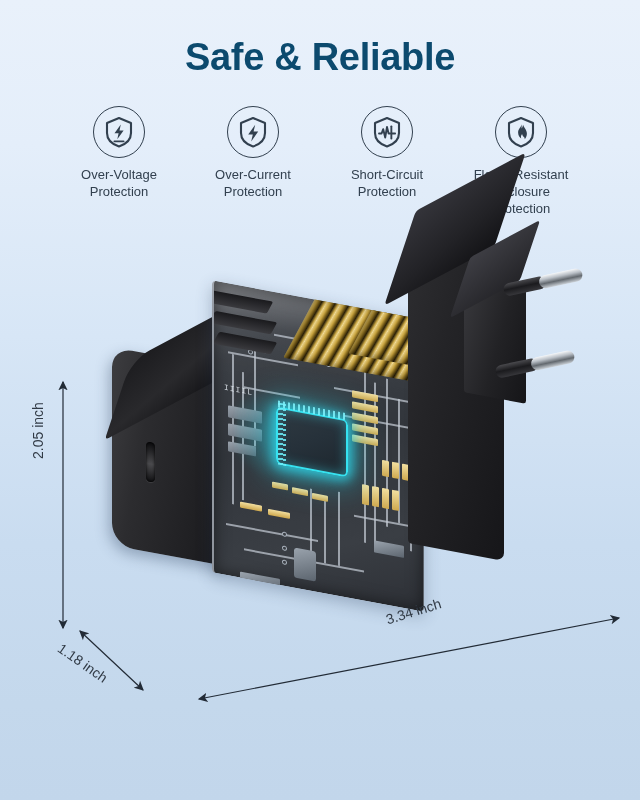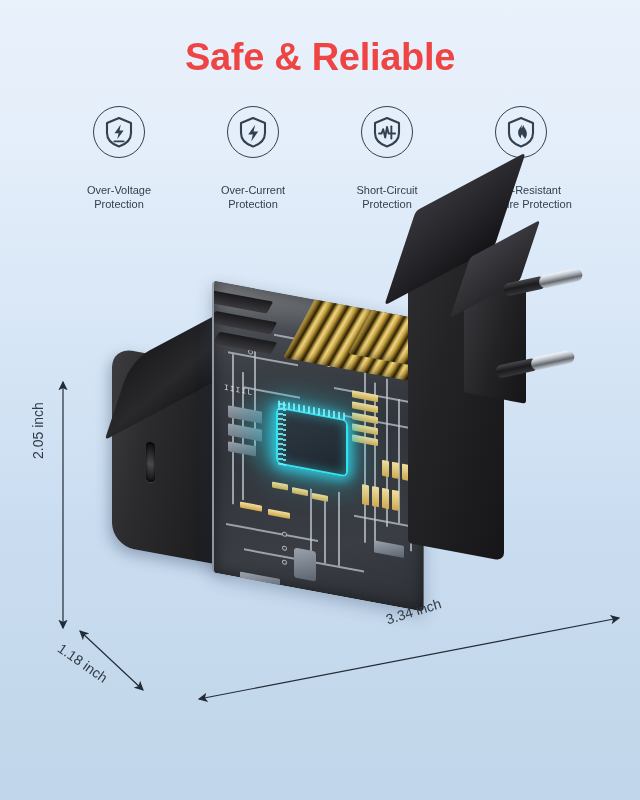--- a/index.html
+++ b/index.html
@@ -6,42 +6,42 @@
   html,body { width:640px; height:800px; }
   body {
     font-family:"Liberation Sans", sans-serif;
     background:linear-gradient(180deg,#e9f1fb 0%, #e4eefa 18%, #d7e6f6 42%, #c9dcf0 68%, #c4d8ec 88%, #c2d6eb 100%);
     overflow:hidden; position:relative;
   }
 
   
   #header { padding-top:38px; text-align:center; }
   #title {
-    font-size:38px; font-weight:bold; color:#ef4444;
+    font-size:38px; font-weight:bold; color:#0c4a6e;
     letter-spacing:-0.3px; line-height:1.05;
   }
   #subtitle {
     margin-top:12px; font-size:14.5px; color:#3d4652;
     letter-spacing:0.05px;
   }
 
   
   #features {
     margin-top:28px; display:flex; justify-content:center;
     align-items:flex-start; gap:22px; padding:0 22px;
   }
   .feature { width:112px; display:flex; flex-direction:column; align-items:center; }
   .feature-circle {
     width:52px; height:52px; border-radius:50%;
     border:1.6px solid #32404f; display:flex;
     align-items:center; justify-content:center;
   }
   .feature-circle svg { display:block; }
   .feature-label {
-    margin-top:25px; font-size:11px; color:#32404f;
+    margin-top:9px; font-size:13px; color:#32404f;
     text-align:center; line-height:1.3;
   }
 
   
   #stage { position:absolute; left:0; top:252px; width:640px; height:470px; }
 
   
   #charger { position:absolute; left:112px; top:8px; width:420px; height:360px; }
 
   

